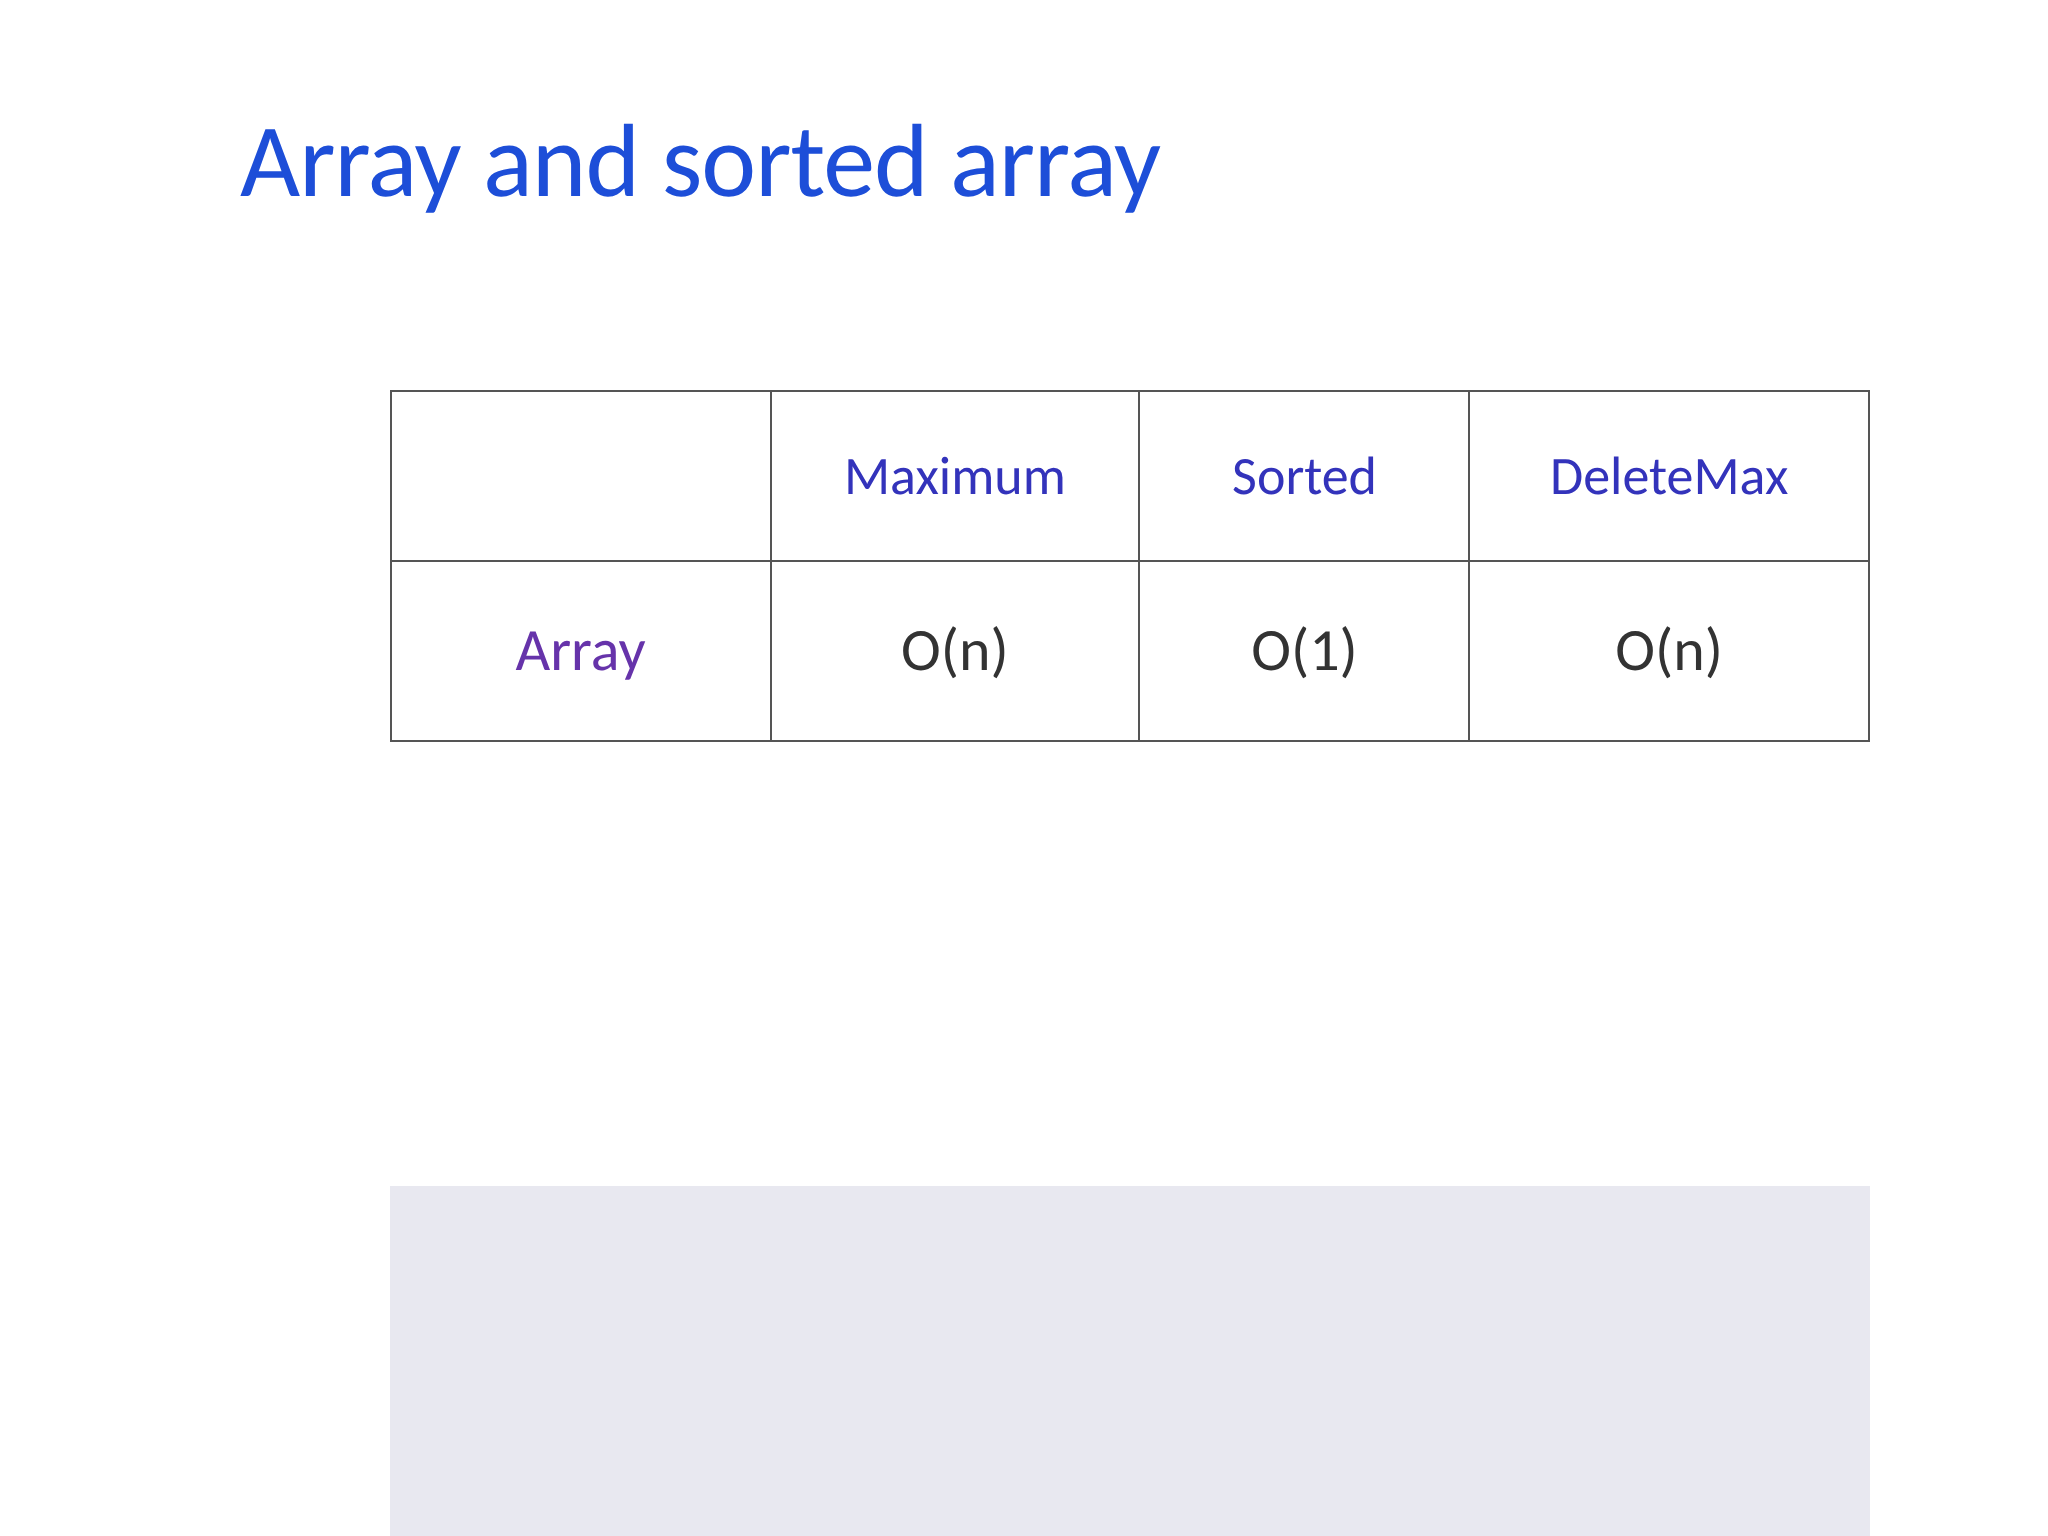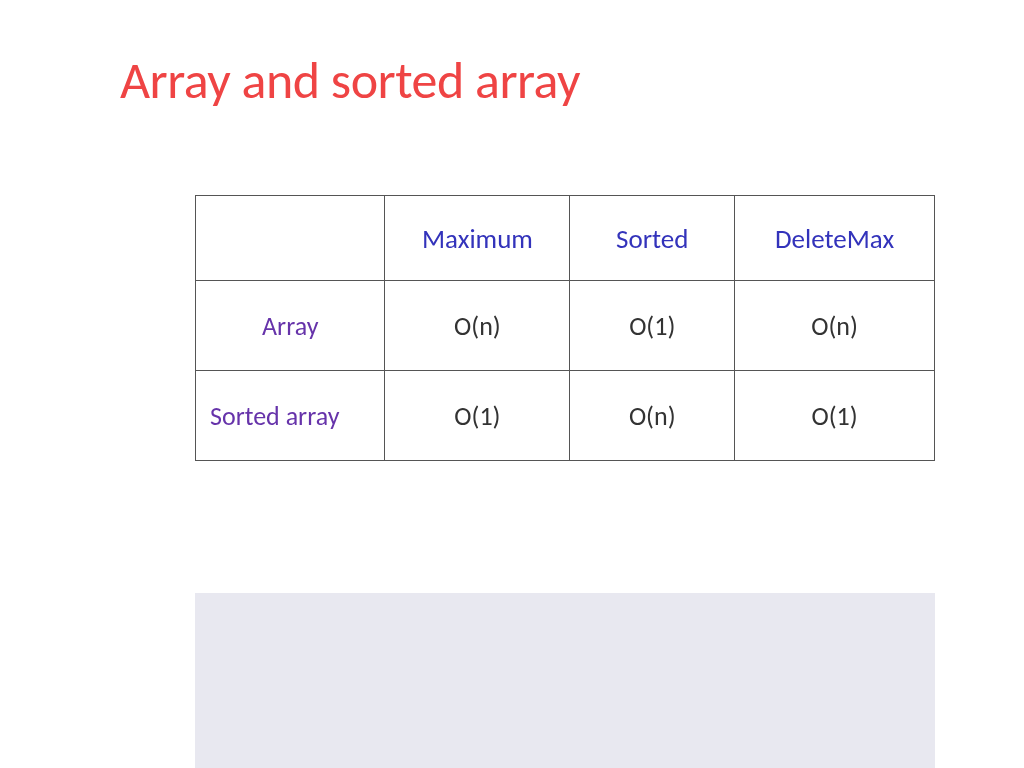--- a/index.html
+++ b/index.html
@@ -22,21 +22,21 @@
       background: #ffffff;
       position: relative;
     }
 
     .page-title {
       position: absolute;
       top: 48px;
       left: 120px;
       font-size: 52px;
       font-weight: 300;
-      color: #ef4444;
+      color: #1d4ed8;
       letter-spacing: -0.5px;
       text-align: right;
     }
 
     .table-wrapper {
       position: absolute;
       top: 195px;
       left: 195px;
       width: 740px;
     }
@@ -72,21 +72,21 @@
 
     .header-row td {
       height: 85px;
       color: #3333bb;
       font-size: 27px;
     }
 
     .data-row td {
       height: 90px;
       color: #333333;
-      font-size: 26px;
+      font-size: 30px;
     }
 
     .row-label-array {
       color: #6633aa !important;
     }
 
     .row-label-sorted {
       color: #6633aa !important;
       text-align: left !important;
       padding-left: 14px !important;
@@ -124,23 +124,17 @@
           <td>Maximum</td>
           <td>Sorted</td>
           <td>DeleteMax</td>
         </tr>
         <tr class="data-row">
           <td class="row-label-array">Array</td>
           <td>O(n)</td>
           <td>O(1)</td>
           <td>O(n)</td>
         </tr>
-        <tr class="data-row">
-          <td class="row-label-sorted">Sorted array</td>
-          <td>O(1)</td>
-          <td>O(n)</td>
-          <td>O(1)</td>
-        </tr>
       </tbody>
     </table>
   </div>
 
 </div>
 
 </body></html>

